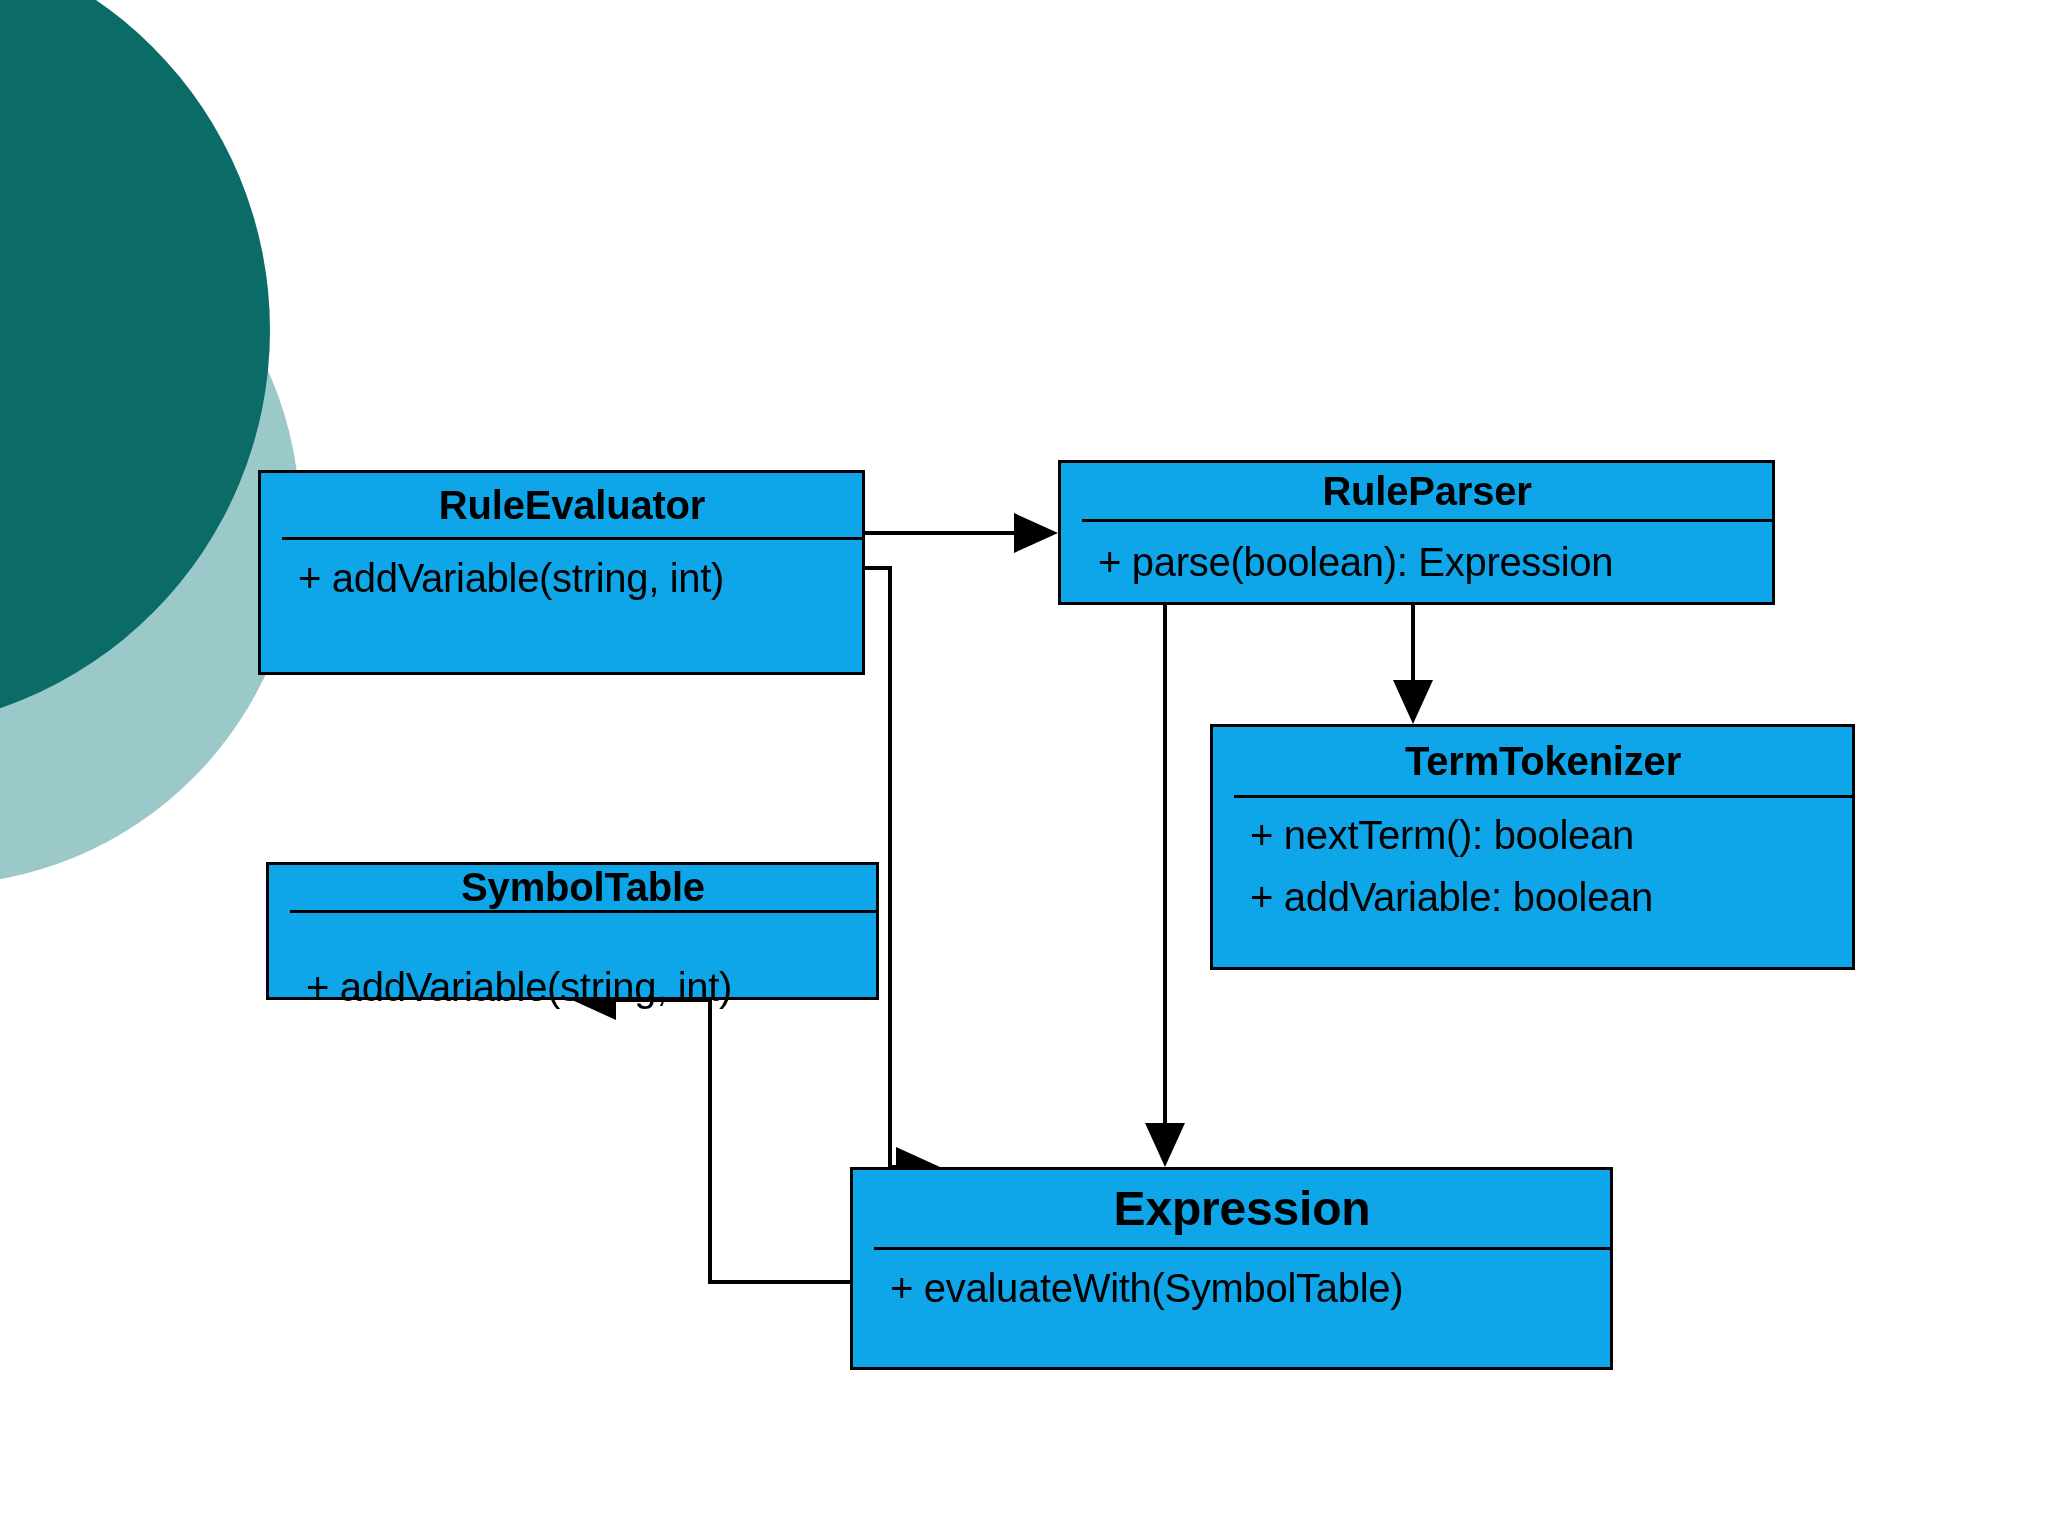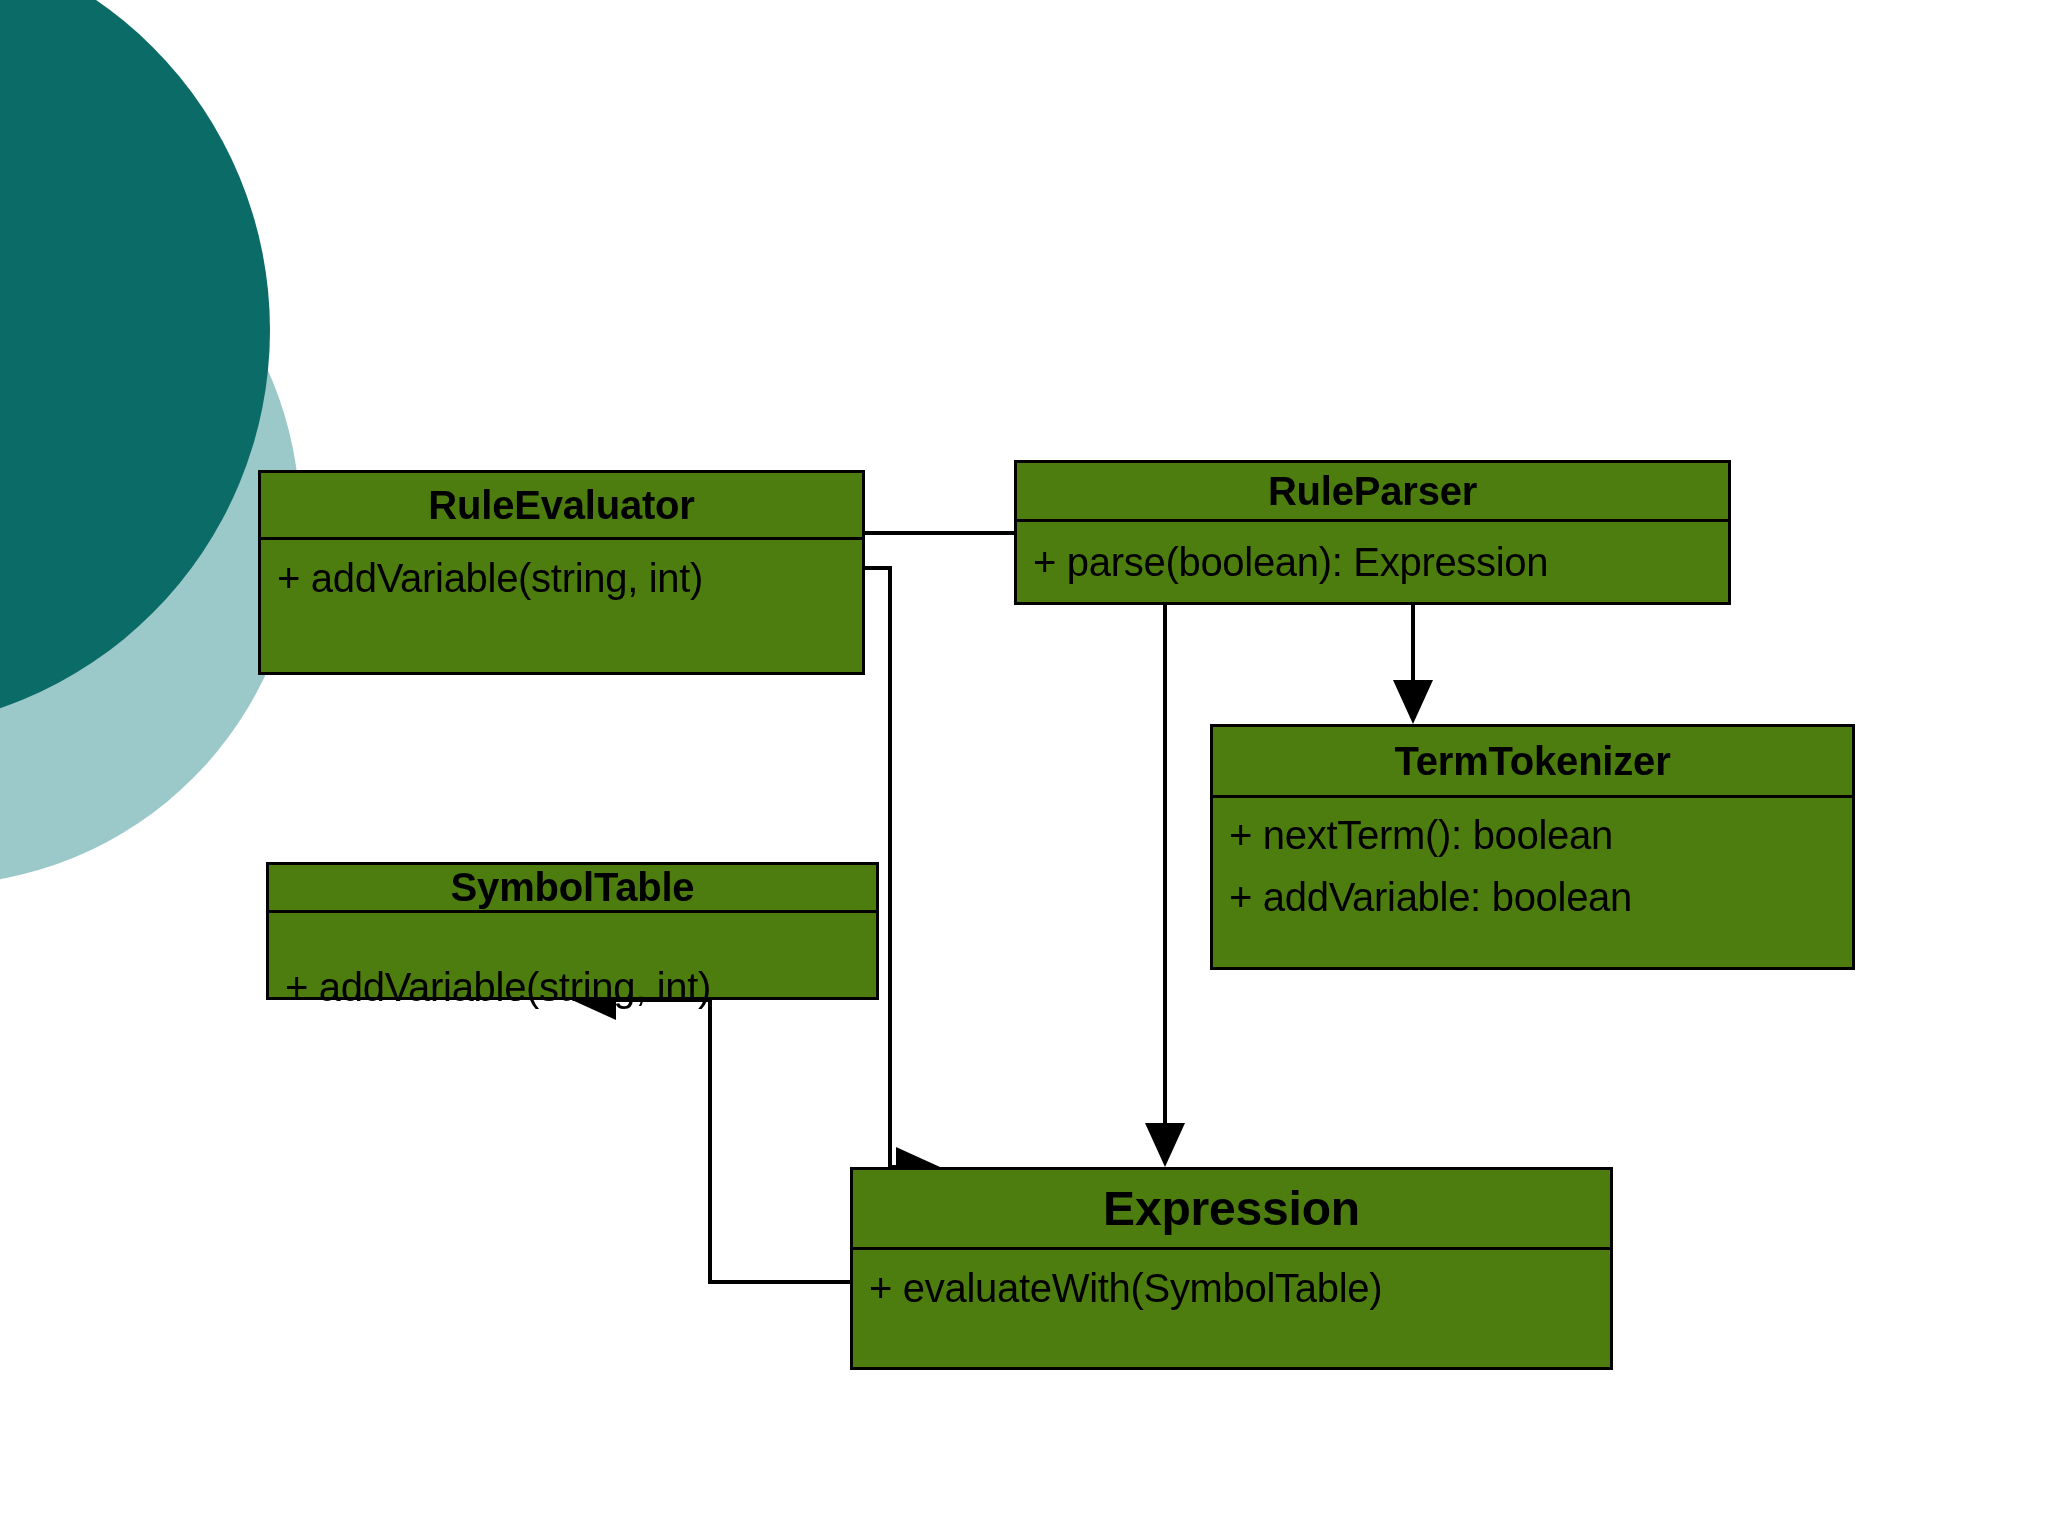--- a/index.html
+++ b/index.html
@@ -35,25 +35,26 @@
     height: 800px;
     left: -530px;
     top: -70px;
     background: #0b6b67;
   }
 
   
   .uml-class {
     position: absolute;
     box-sizing: border-box;
-    background: #4d7c0f;
+    background: #0ea5e9;
     border: 3px solid #000000;
     display: flex;
     flex-direction: column;
     z-index: 5;
+    padding-left: 21px;
   }
   .uml-name {
     box-sizing: border-box;
     text-align: center;
     font-weight: bold;
     color: #000000;
     display: flex;
     align-items: center;
     justify-content: center;
     border-bottom: 3px solid #000000;
@@ -72,21 +73,21 @@
   .uml-member {
     white-space: nowrap;
     letter-spacing: -0.3px;
   }
 
   
   #class-ruleevaluator { left: 258px;  top: 470px;  width: 607px;  height: 205px; }
   #class-ruleevaluator .uml-name    { height: 67px;  font-size: 40px; }
   #class-ruleevaluator .uml-member  { font-size: 40px; line-height: 64px; }
 
-  #class-ruleparser { left: 1014px; top: 460px;  width: 717px;  height: 145px; justify-content: center; }
+  #class-ruleparser { left: 1058px; top: 460px;  width: 717px;  height: 145px; justify-content: center; }
   #class-ruleparser .uml-name       { height: 70px;  font-size: 40px; }
   #class-ruleparser .uml-member     { font-size: 40px; line-height: 68px; }
 
   #class-termtokenizer { left: 1210px; top: 724px; width: 645px; height: 246px; }
   #class-termtokenizer .uml-name    { height: 71px;  font-size: 40px; }
   #class-termtokenizer .uml-member  { font-size: 40px; line-height: 62px; }
 
   #class-symboltable { left: 266px;  top: 862px;  width: 613px;  height: 138px; gap: 34px; }
   #class-symboltable .uml-name      { height: 60px;  font-size: 40px; }
   #class-symboltable .uml-member    { font-size: 40px; line-height: 68px; }

